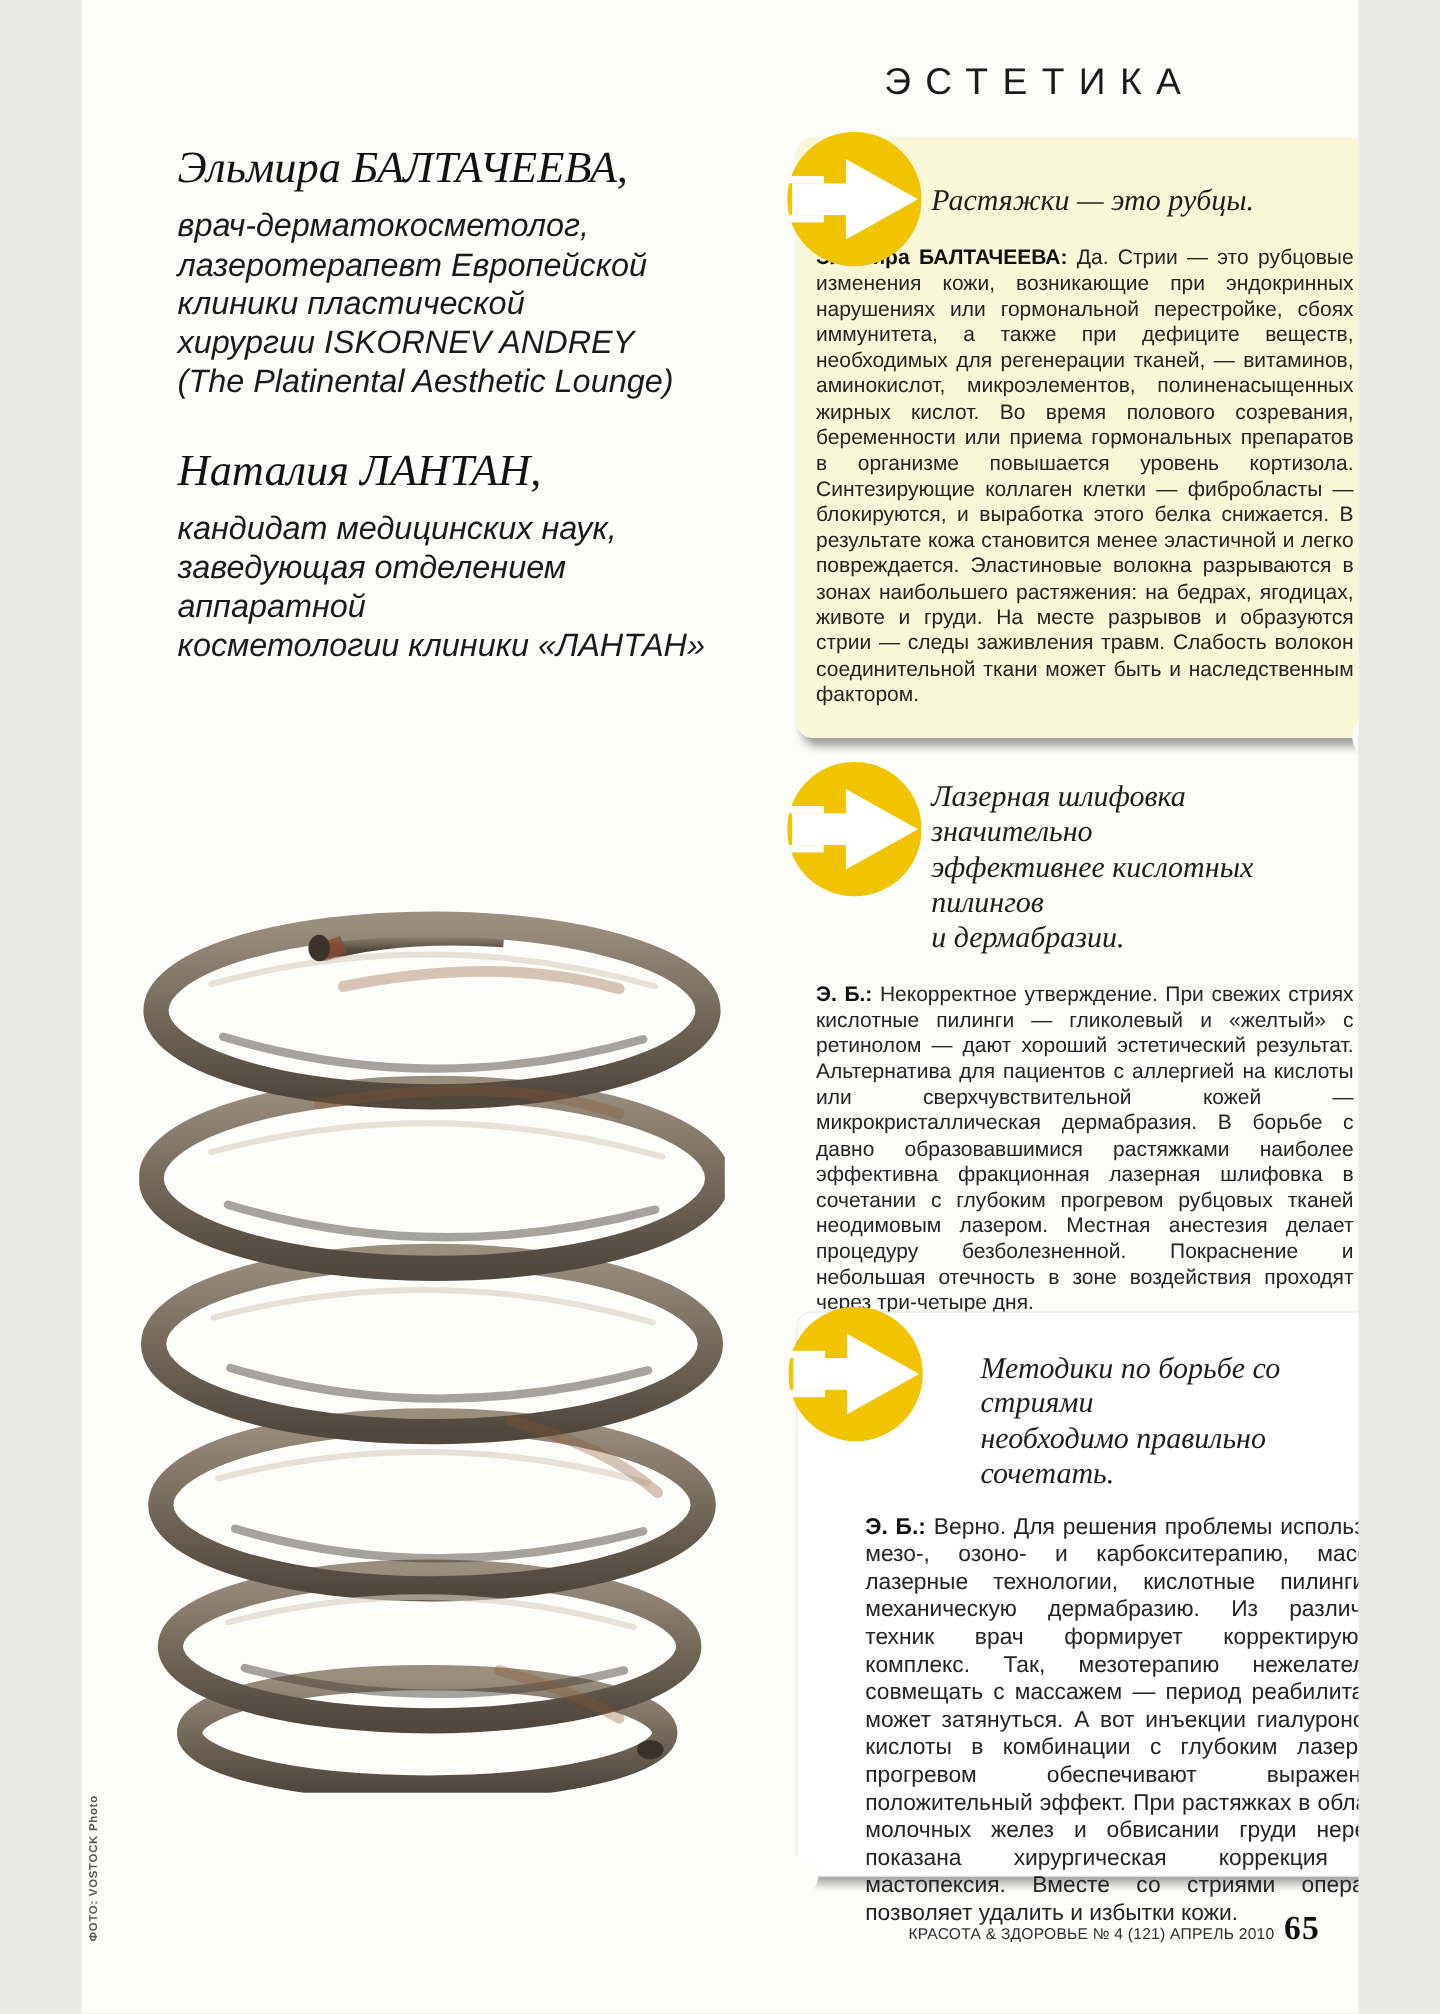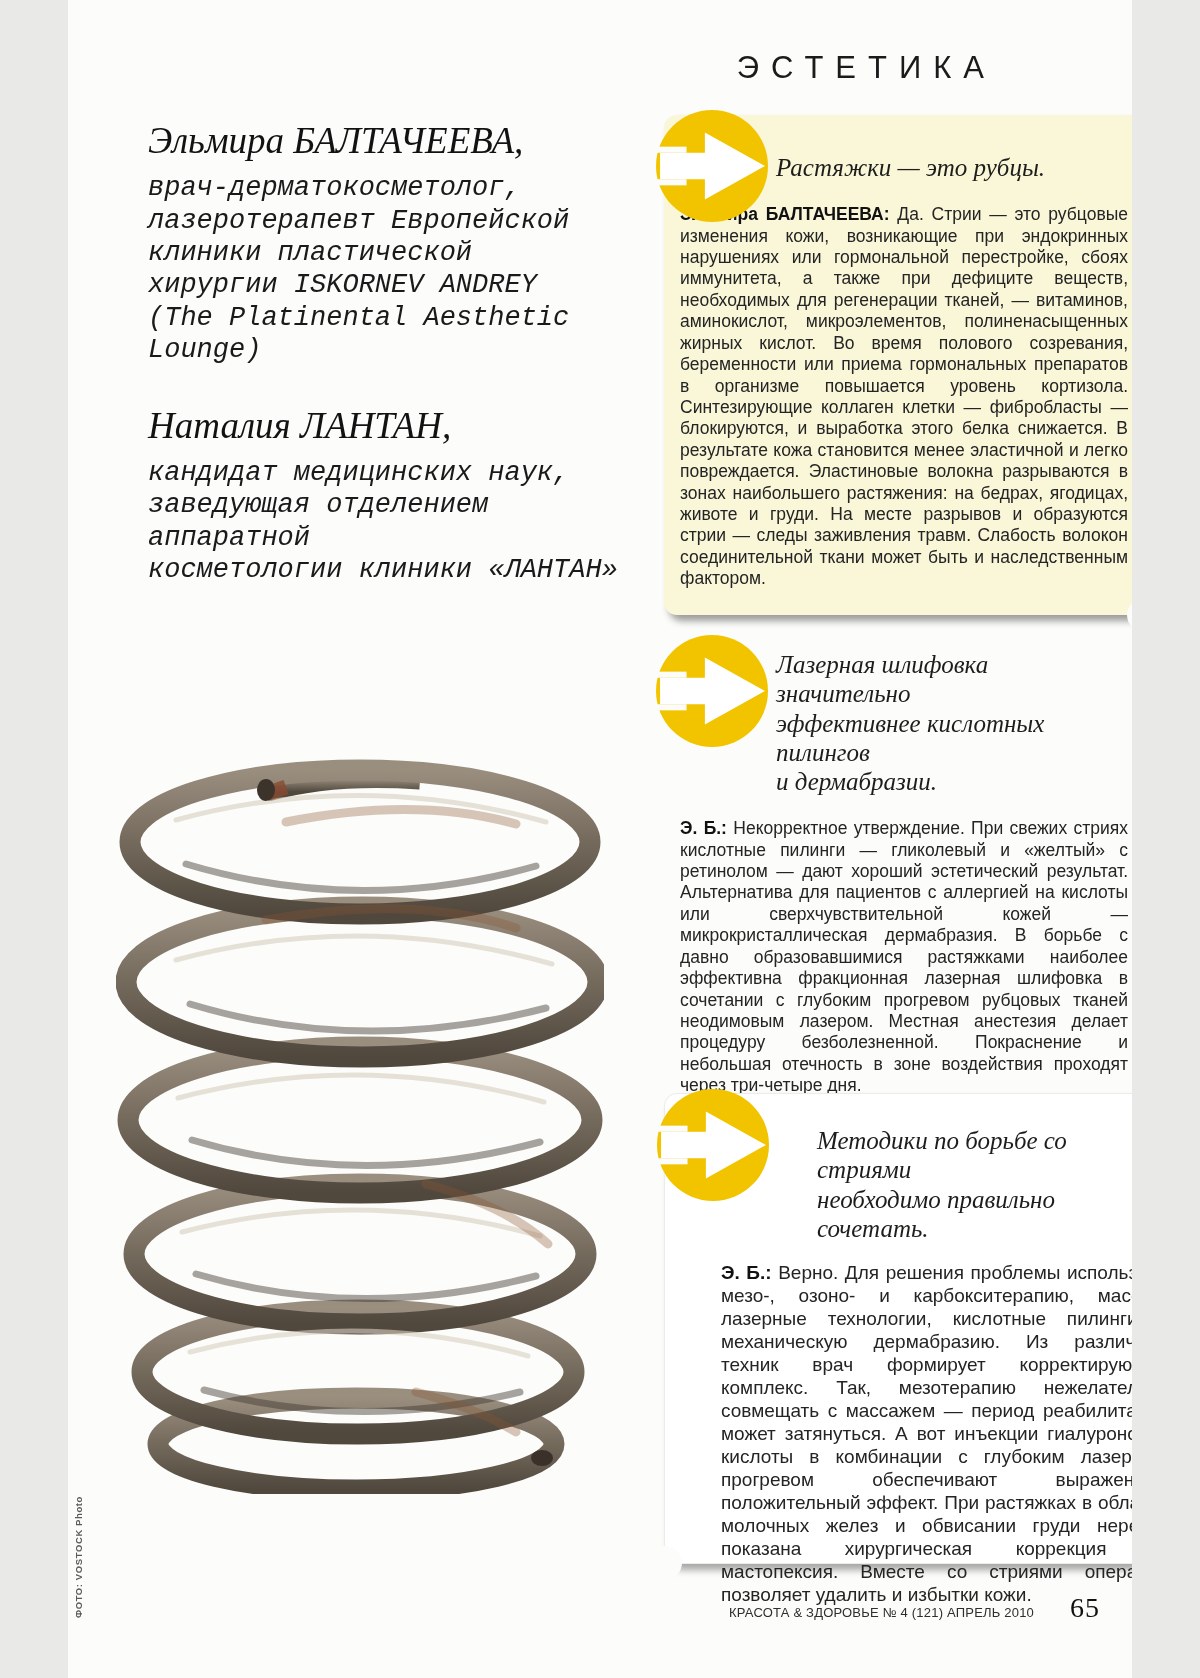--- a/index.html
+++ b/index.html
@@ -14,21 +14,21 @@
     font-size:31px;letter-spacing:12px;font-weight:400;color:#1b1b1b;
   }
   
   .authors{position:absolute;left:80px;top:118px;width:470px;}
   .author{margin-bottom:36px;}
   .author-name{
     font-family:"Liberation Serif",serif;font-style:italic;
     font-size:37px;line-height:1.25;color:#121212;margin:0 0 8px 0;font-weight:400;
   }
   .author-cred{
-    font-family:Liberation Mono, monospace;font-style:italic;
+    font-family:Liberation Sans, sans-serif;font-style:italic;
     font-size:27px;line-height:1.2;color:#1a1a1a;white-space:pre-line;margin:0;
   }
   
   .photo-credit{
     position:absolute;left:5px;top:1448px;height:170px;
     writing-mode:vertical-rl;transform:rotate(180deg);
     font-size:9.5px;font-weight:bold;letter-spacing:.6px;color:#5a5a5a;
   }
   
   .qa-box{position:absolute;left:596px;width:480px;border-radius:13px;}
@@ -59,25 +59,25 @@
   .qa-white .q-heading{padding-top:32px;}
   .answer{
     margin:22px 16px 0 16px;
     font-size:17.5px;line-height:21.4px;text-align:justify;color:#242424;
   }
   .qa-white .answer{font-size:19px;line-height:23px;margin-top:18px;}
   .answer b{font-weight:bold;color:#111;}
   
   .footer{
     position:absolute;top:1592px;right:32px;
-    display:flex;align-items:baseline;gap:36px;
+    display:flex;align-items:baseline;gap:8px;
   }
   .footer-issue{font-size:13px;letter-spacing:.2px;color:#2e2e2e;}
   .footer-page{
-    font-family:"Liberation Serif",serif;font-weight:normal;
+    font-family:"Liberation Serif",serif;font-weight:bold;
     font-size:28px;color:#111;letter-spacing:1px;
   }
   .spring{position:absolute;left:48px;top:732px;width:488px;height:762px;}
 </style>
 </head>
 <body>
 
 <div class="page">
 
   <div class="masthead">ЭСТЕТИКА</div>

